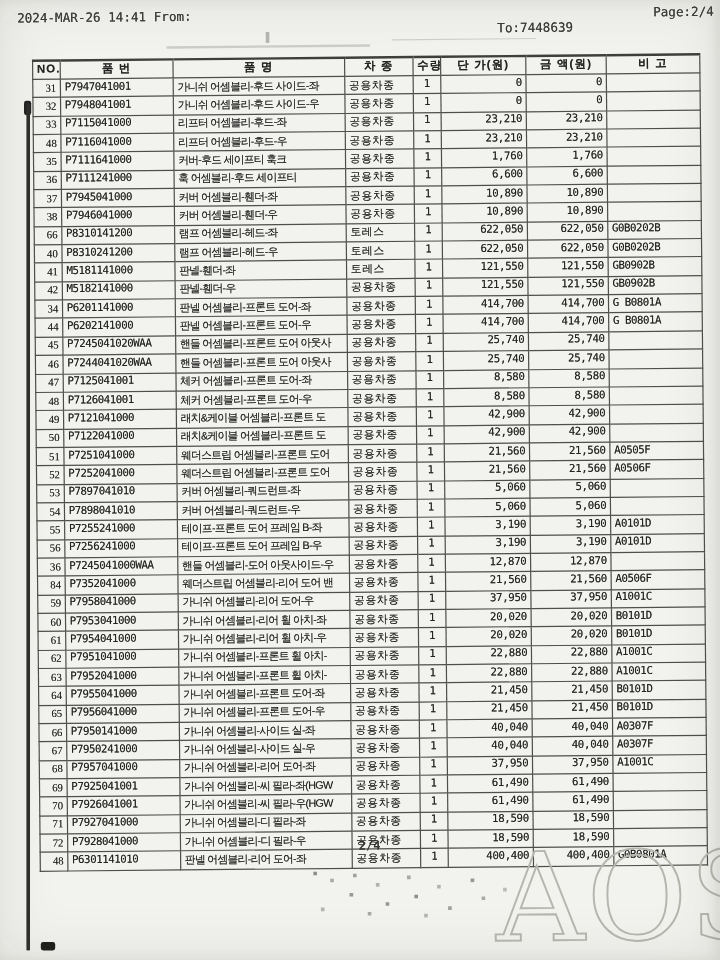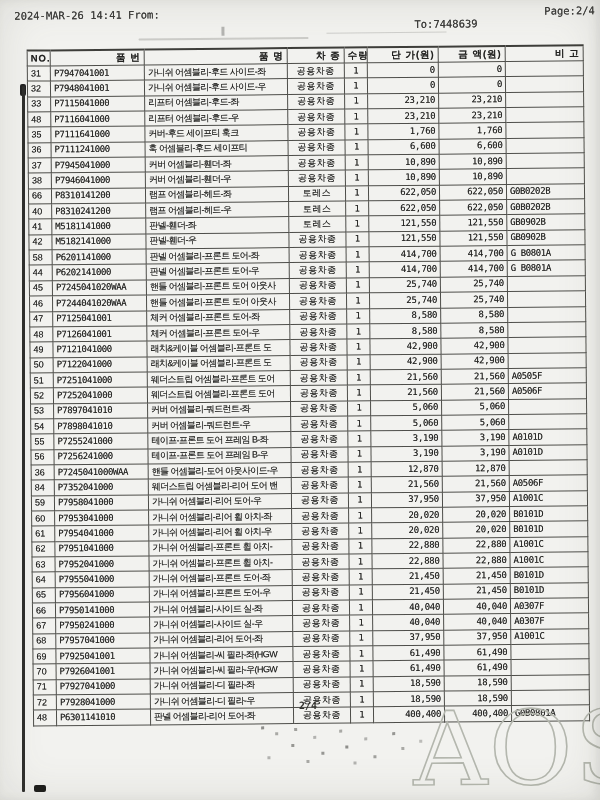--- a/index.html
+++ b/index.html
@@ -55,28 +55,28 @@
   }
   .parts th,.parts td{
     border:1px solid #4e4e4a;
     padding:0 3px;margin:0;
     overflow:hidden;white-space:nowrap;
     font-size:9px;line-height:1;
     color:#232321;
     text-shadow:0 0 0.4px rgba(20,20,20,0.55);
   }
   .parts thead th{
-    height:14px;font-size:9.5px;font-weight:bold;text-align:right;
+    height:14px;font-size:9.5px;font-weight:bold;text-align:center;
     border-top:2px solid #3e3e3a;letter-spacing:1px;
   }
   .parts tbody tr{height:15.35px;}
-  .c-no{text-align:left;font-family:Liberation Sans, sans-serif;font-size:9px;}
+  .c-no{text-align:right;font-family:Liberation Serif, serif;font-size:9px;}
   .c-part{text-align:left;font-family:"DejaVu Sans Mono",monospace;font-size:8.5px;letter-spacing:-0.4px;}
   .c-name{text-align:left;letter-spacing:-0.6px;font-size:9px;}
-  .c-veh{text-align:center;letter-spacing:0.5px;font-size:9px;}
+  .c-veh{letter-spacing:0.5px;font-size:9px;}
   .c-qty{text-align:center;font-family:"DejaVu Sans Mono",monospace;font-size:9px;}
   .c-price,.c-amt{text-align:right;font-family:"DejaVu Sans Mono",monospace;font-size:9px;letter-spacing:-0.3px;padding-right:5px;}
   .c-rem{text-align:left;font-family:"DejaVu Sans Mono",monospace;font-size:8.5px;letter-spacing:-0.4px;}
   
   .page-num{
     position:absolute;left:296px;top:700px;
     font-family:"DejaVu Sans Mono",monospace;font-size:10px;font-weight:bold;color:#33332f;
   }
   
   .watermark{
@@ -241,21 +241,21 @@
           <td class="c-no">42</td>
           <td class="c-part">M5182141000</td>
           <td class="c-name">판넬-휀더-우</td>
           <td class="c-veh">공용차종</td>
           <td class="c-qty">1</td>
           <td class="c-price">121,550</td>
           <td class="c-amt">121,550</td>
           <td class="c-rem">GB0902B</td>
         </tr>
         <tr>
-          <td class="c-no">58</td>
+          <td class="c-no">34</td>
           <td class="c-part">P6201141000</td>
           <td class="c-name">판넬 어셈블리-프론트 도어-좌</td>
           <td class="c-veh">공용차종</td>
           <td class="c-qty">1</td>
           <td class="c-price">414,700</td>
           <td class="c-amt">414,700</td>
           <td class="c-rem">G B0801A</td>
         </tr>
         <tr>
           <td class="c-no">44</td>

